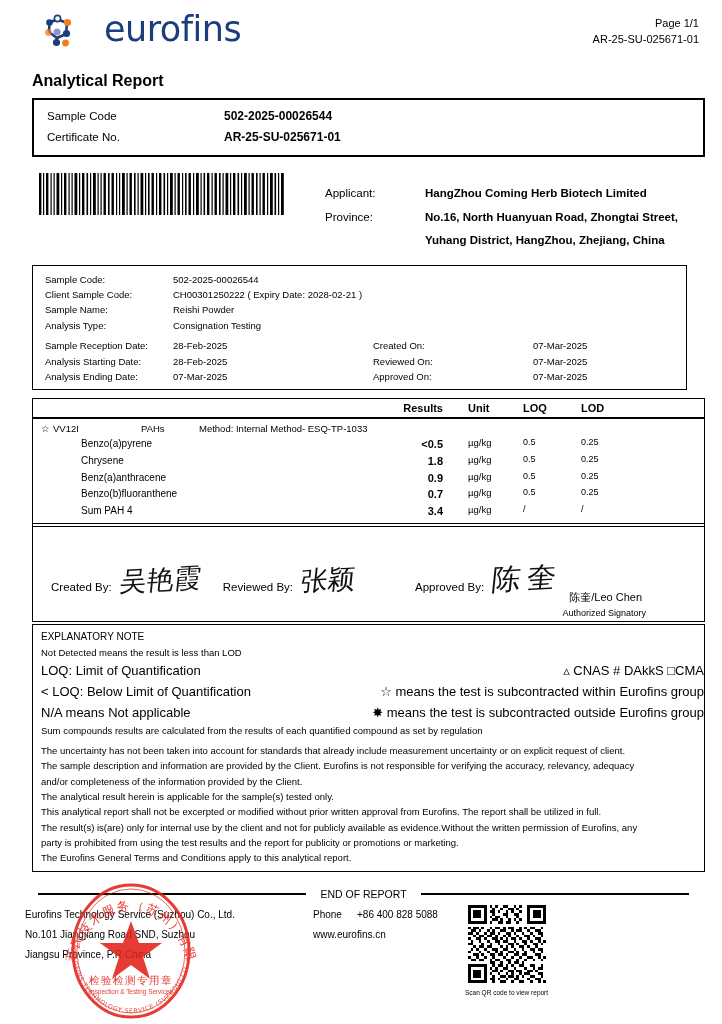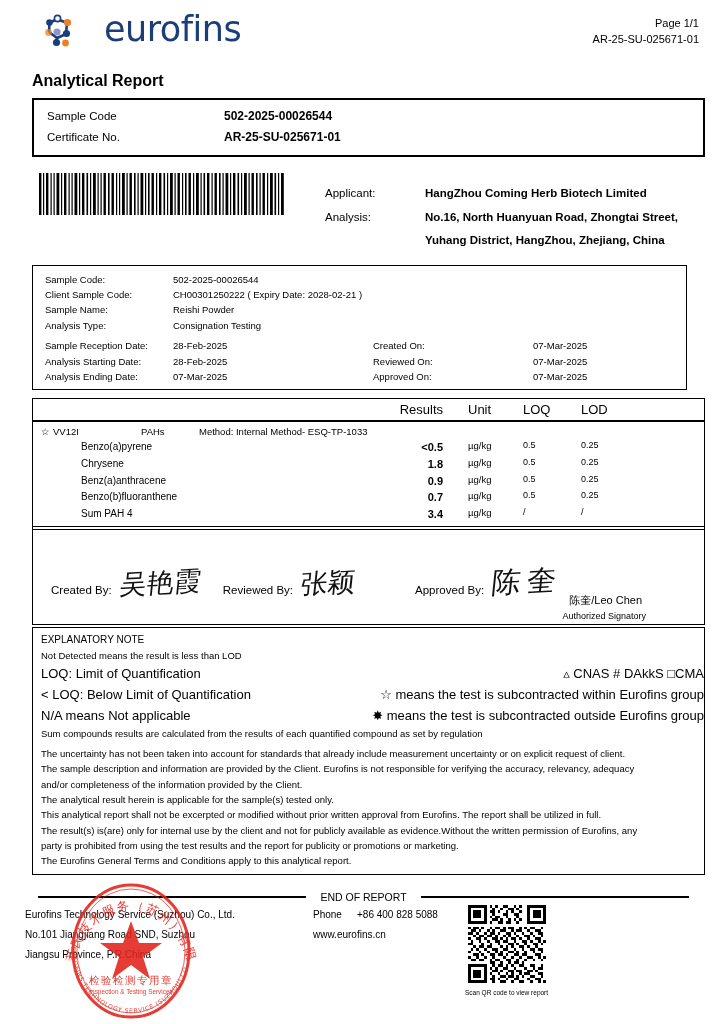--- a/index.html
+++ b/index.html
@@ -46,22 +46,22 @@
   .info-box { border: 1px solid #000; margin: 12px 20px 0 17px; padding: 6px 0 5px 0; }
   .info-row { display: flex; font-size: 9.5px; line-height: 1.62; padding-left: 12px; }
   .i-label { width: 128px; }
   .i-val { width: 200px; }
   .i-label2 { width: 160px; }
   .i-val2 { }
   .info-sep { height: 5px; }
 
   
   .res-box { border: 1px solid #000; margin: 8px 2px 0 17px; }
-  .res-head { display: flex; font-size: 13px; padding: 3px 0 3px 0;
-              border-bottom: 2px solid #000; }
+  .res-head { display: flex; font-size: 11px; padding: 3px 0 3px 0;
+              border-bottom: 2px solid #000; font-weight: bold; }
   .rh-name  { width: 330px; }
   .rh-res   { width: 80px; text-align: right; }
   .rh-unit  { width: 70px; padding-left: 25px; }
   .rh-loq   { width: 60px; padding-left: 10px; }
   .rh-lod   { width: 60px; padding-left: 8px; }
   .method-row { font-size: 9.5px; padding: 4px 0 2px 8px; display: flex; }
   .m-star { width: 12px; }
   .m-code { width: 88px; }
   .m-pah  { width: 58px; }
   .m-meth { }
@@ -234,21 +234,21 @@
         <rect x="244" y="0" width="2.8" height="42"></rect>
       </g>
     </svg>
 
     <div class="applicant">
       <div class="ap-row">
         <span class="ap-label">Applicant:</span>
         <span class="ap-val">HangZhou Coming Herb Biotech Limited</span>
       </div>
       <div class="ap-row">
-        <span class="ap-label">Analysis:</span>
+        <span class="ap-label">Province:</span>
         <span class="ap-val2">No.16, North Huanyuan Road, Zhongtai Street,</span>
       </div>
       <div class="ap-row">
         <span class="ap-label"></span>
         <span class="ap-val2">Yuhang District, HangZhou, Zhejiang, China</span>
       </div>
     </div>
   </div>
 
   <div class="info-box">

